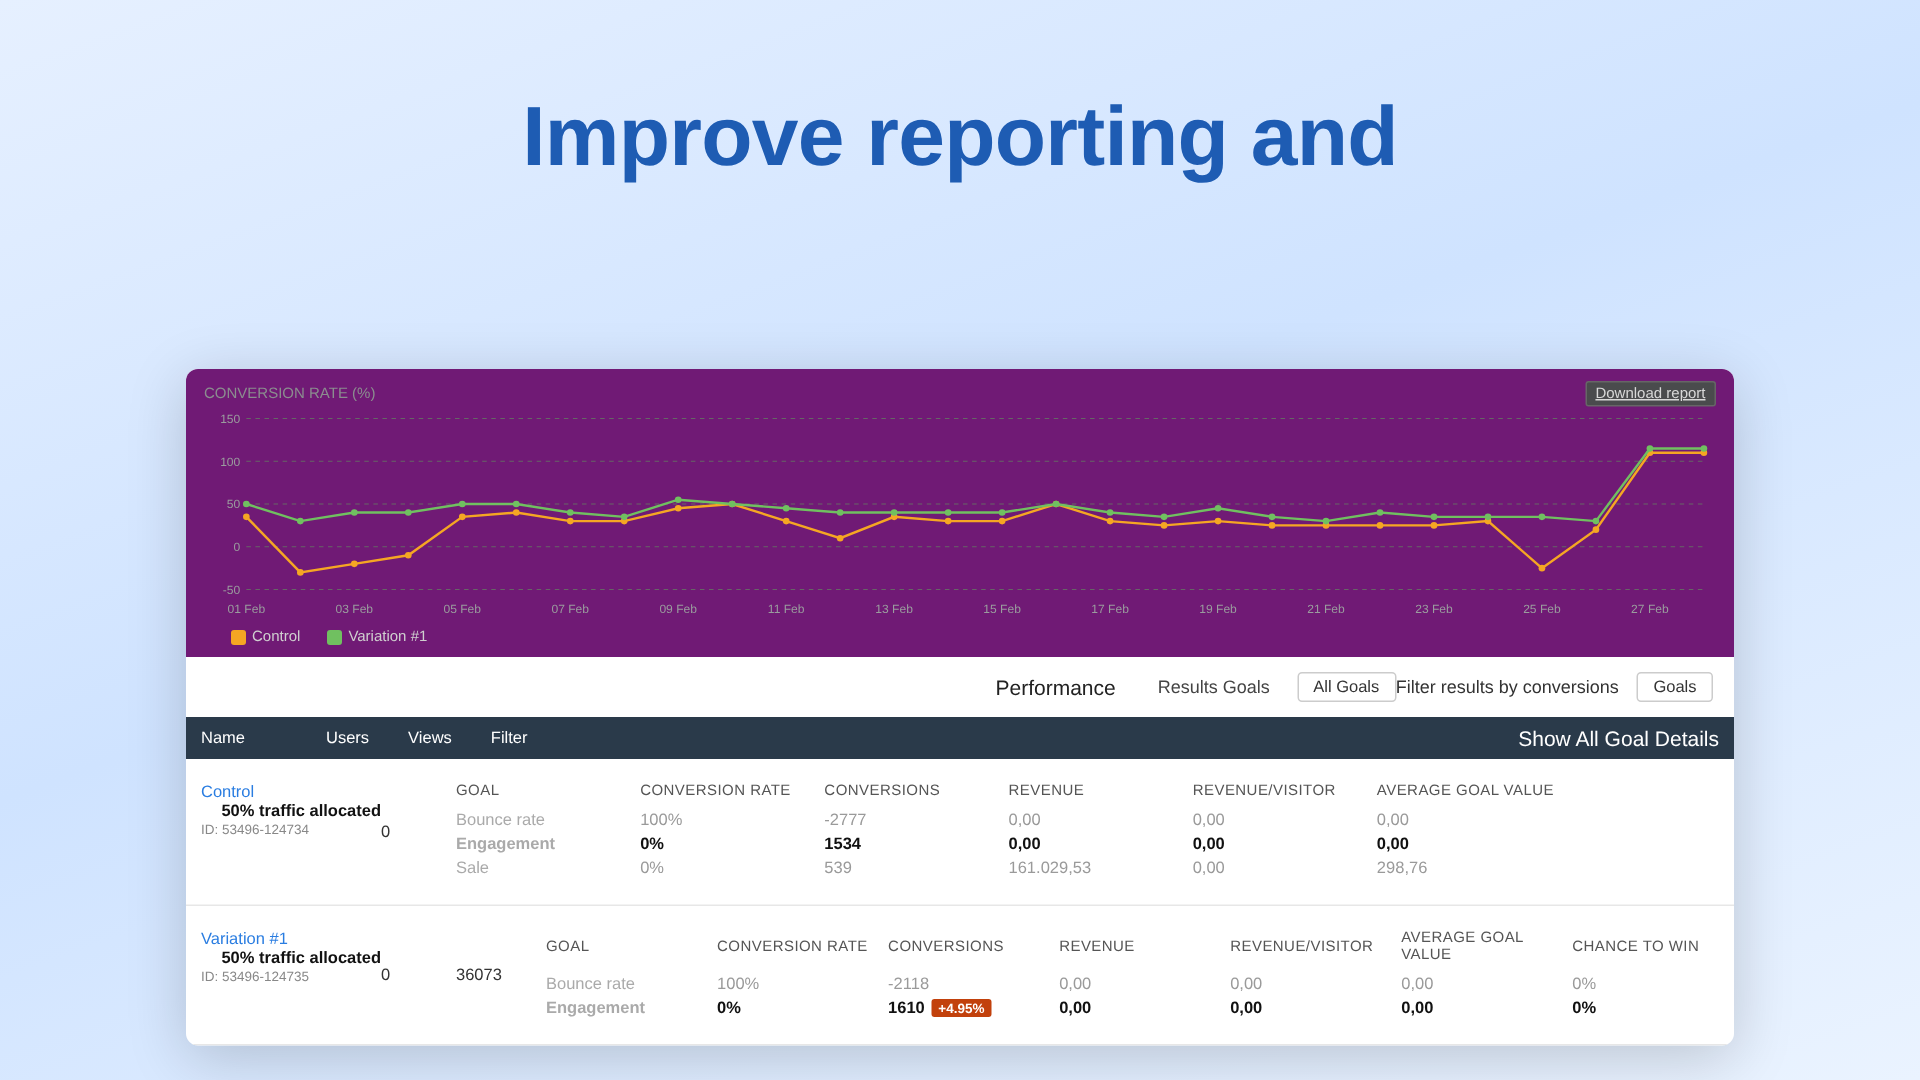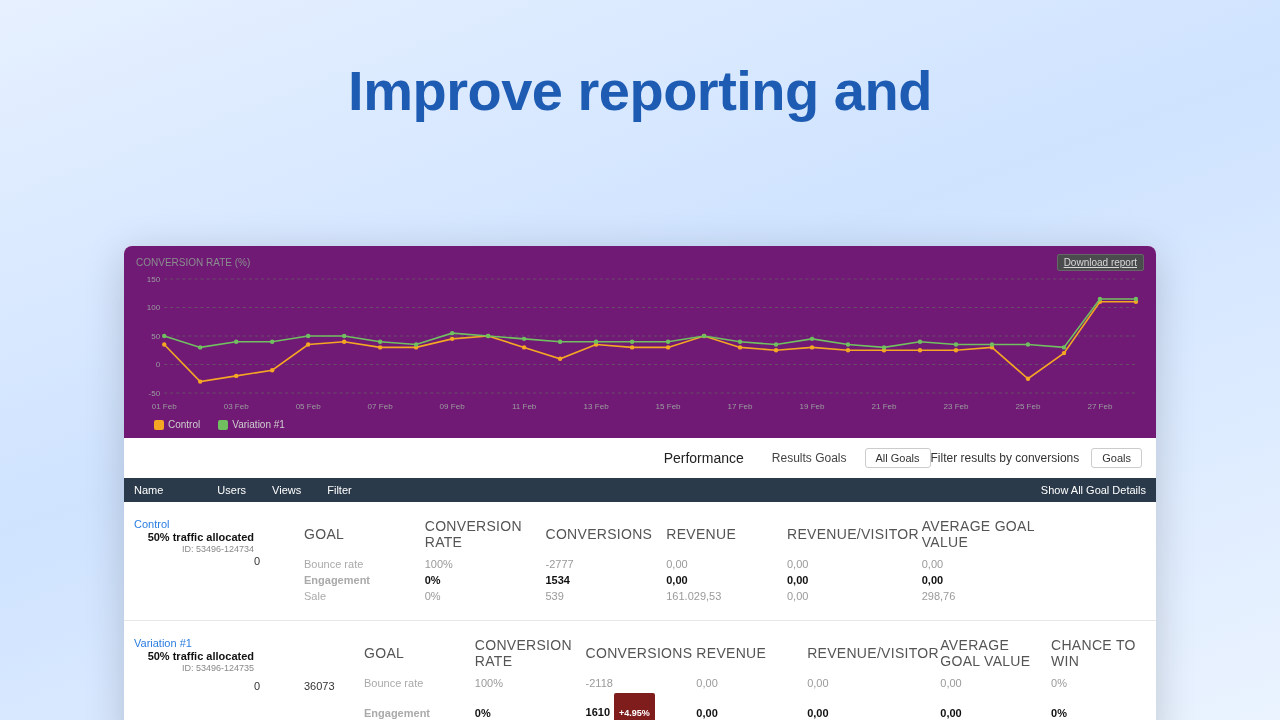--- a/index.html
+++ b/index.html
@@ -86,45 +86,45 @@
   .perf-right{ display:flex; align-items:center; gap:12px;}
   .filter-btn{ border:1px solid #ccc; padding:3px 10px; border-radius:3px; font-size:11px; color:#333; cursor:pointer;}
 
   
   .strip {
     background:#2a3a4a; color:#fff;
     display:flex; align-items:center; justify-content:space-between;
     padding:6px 10px; font-size:11px;
   }
   .strip .cols { display:flex; gap:26px; }
-  .strip .show-all { font-size:11px; color:#fff; cursor:pointer;}
+  .strip .show-all { font-size:14px; color:#fff; cursor:pointer;}
 
   
   .row {
     display:flex; padding:16px 10px; border-bottom:1px solid #e7e7e7;
     font-size:11px; color:#333;
   }
   .row .idcol { width:120px; flex:0 0 120px; }
   .row .idcol .vname { color:#2a7de1; font-size:11px; }
   .row .idcol .alloc { color:#111; font-weight:600; font-size:11px; margin:1px 0;text-align:right;}
-  .row .idcol .idstr{ color:#888; font-size:9px;text-align:right;}
+  .row .idcol .idstr{ color:#888; font-size:9px;}
   .row .numcol { width:50px; text-align:left; display:flex; align-items:center; justify-content:flex-start;}
   .row .viewscol { width:60px; text-align:left; display:flex; align-items:center;}
   .row .metrics { flex:1; }
   .metrics table { width:100%; font-size:11px; border-collapse:collapse;}
   .metrics th {
-    text-align:left; color:#555; font-weight:400; font-size:14px;
+    text-align:left; color:#555; font-weight:400; font-size:10px;
     padding-bottom:6px; letter-spacing:0.3px;
   }
   .metrics td { padding:2px 0; color:#9a9a9a; }
   .metrics td.bold { color:#111; font-weight:700; }
   .metrics td.goalname { color:#aaa; }
   .badge {
-    display:inline-block; background:#7f1d1d; color:#fff; font-size:9px;
-    padding:15px 5px; border-radius:2px; margin-left:4px; font-weight:600;
+    display:inline-block; background:#c2410c; color:#fff; font-size:9px;
+    padding:1px 5px; border-radius:2px; margin-left:4px; font-weight:600;
   }
 </style>
 </head>
 <body>
 
 <div class="hero">
   <h1>
     <span>Improve reporting and</span><br>
   </h1>
 </div>

